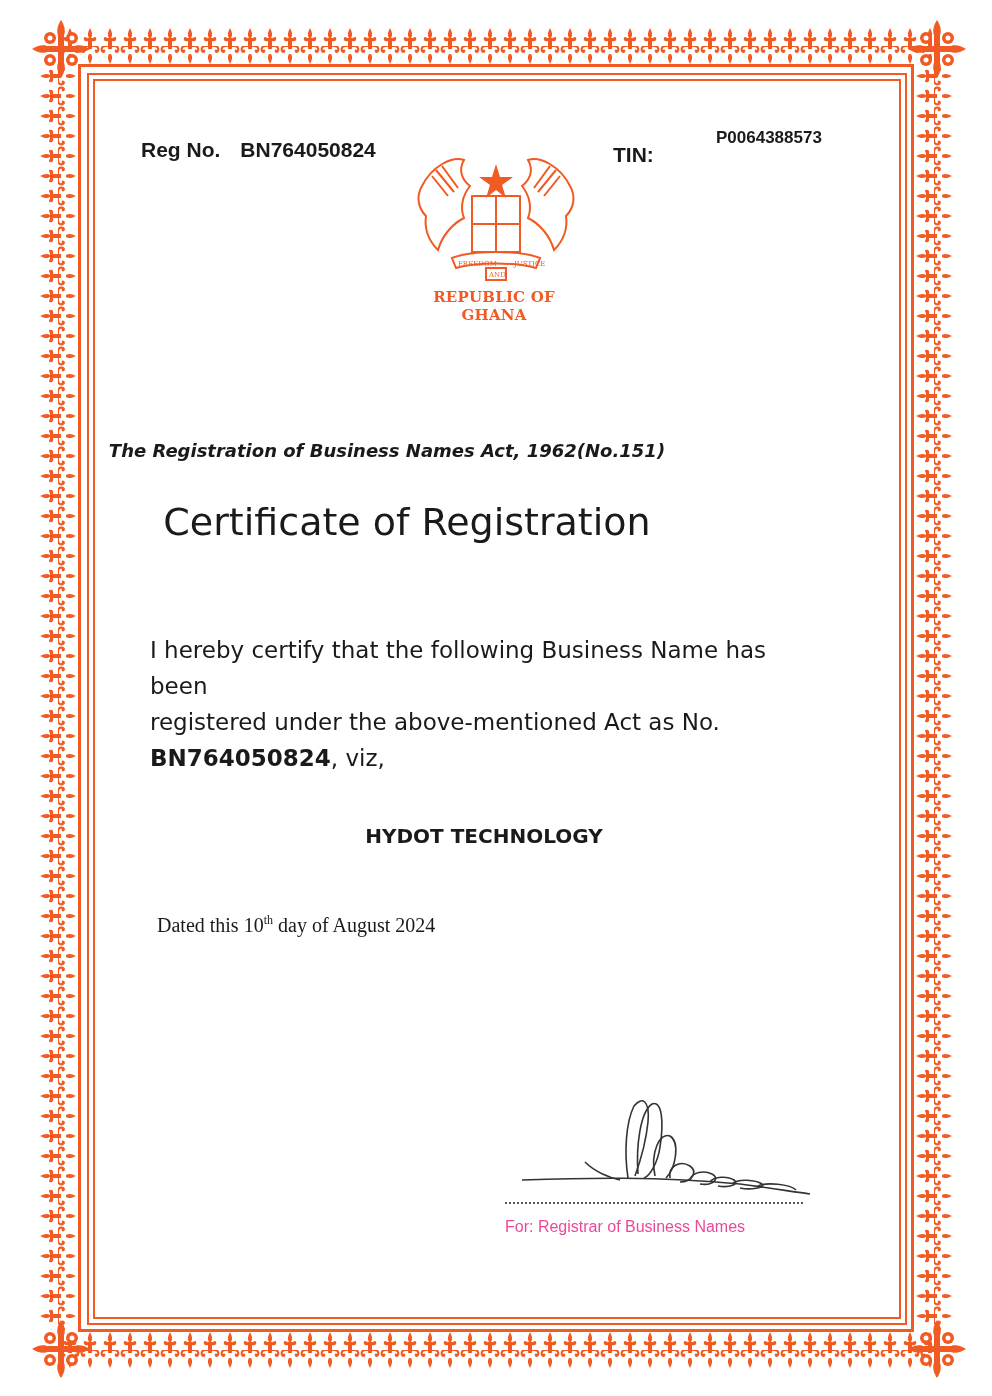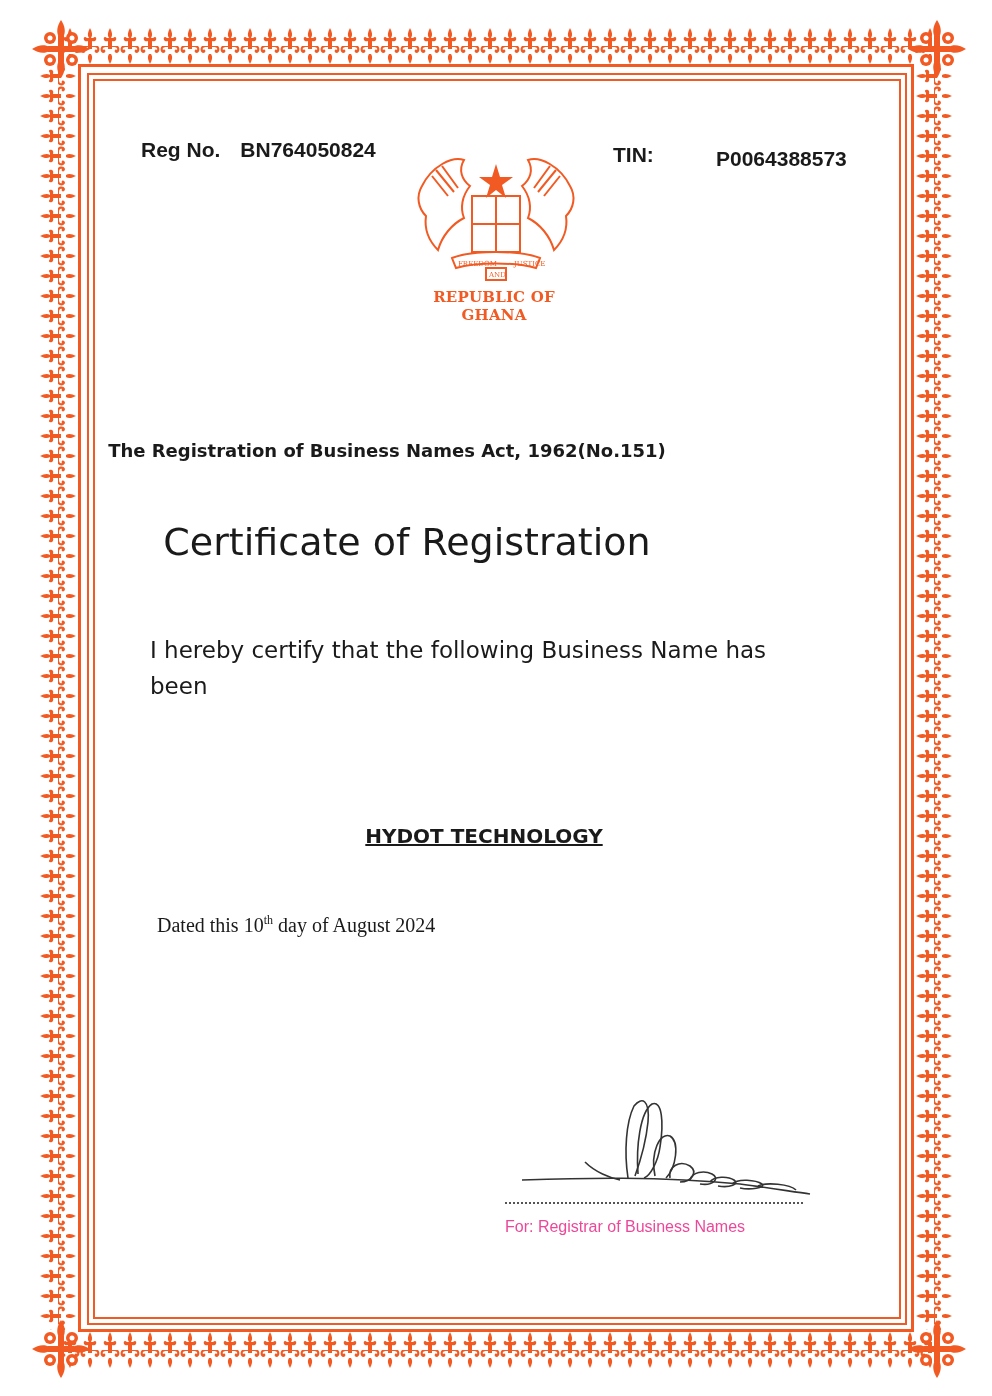--- a/index.html
+++ b/index.html
@@ -10,31 +10,31 @@
   .left-strip { left:38px; top:66px; width:40px; height:1264px; }
   .right-strip { left:914px; top:66px; width:40px; height:1264px; }
   .corner { position:absolute; width:62px; height:62px; }
   .frame { position:absolute; border:3px solid #f15a22; }
   .f1 { left:78px; top:64px; width:830px; height:1262px; }
   .f2 { left:87px; top:73px; width:816px; height:1248px; border-width:2px; }
   .f3 { left:93px; top:79px; width:804px; height:1236px; border-width:2px; }
   .reg { position:absolute; left:141px; top:138px; font-family:"Liberation Sans", sans-serif; font-weight:bold; font-size:21px; color:#1a1a1a; }
   .reg .lbl { margin-right:20px; }
   .tin-lbl { position:absolute; left:613px; top:143px; font-family:"Liberation Sans", sans-serif; font-weight:bold; font-size:21px;text-align:center; }
-  .tin-val { position:absolute; left:716px; top:147px; font-family:"Liberation Sans", sans-serif; font-weight:bold; font-size:21px; }
+  .tin-val { position:absolute; left:716px; top:128px; font-family:"Liberation Sans", sans-serif; font-weight:bold; font-size:17px; }
   .coat { position:absolute; left:412px; top:146px; width:168px; height:150px; }
   .coat-caption { position:absolute; left:400px; top:288px; width:188px; text-align:center; font-family:"DejaVu Serif", serif; font-weight:bold; font-size:15px; color:#f15a22; letter-spacing:0.2px; }
-  .act { position:absolute; left:0; width:788px; top:440px; text-align:center; font-weight:bold; font-size:18px; }
+  .act { position:absolute; left:0; width:788px; top:440px; text-align:center; font-weight:bold; font-size:18px;font-style:italic; }
   .act span { position:relative; left:-7px; }
-  .title { position:absolute; left:0; width:836px; top:520px; text-align:center; font-size:38px; color:#1a1a1a; }
+  .title { position:absolute; left:0; width:836px; top:500px; text-align:center; font-size:38px; color:#1a1a1a; }
   .title span { position:relative; left:-11px; }
   .body-text { position:absolute; left:150px; top:632px; width:640px; font-size:23px; line-height:36px; }
   .body-text b { font-weight:bold; }
   .bizname { position:absolute; left:0; width:992px; top:824px; text-align:center; font-weight:bold; font-size:20px; }
-  .bizname span { position:relative; left:-12px;text-decoration:underline; }
+  .bizname span { position:relative; left:-12px; }
   .dated { position:absolute; left:157px; top:913px; font-family:Liberation Serif, serif; font-size:20px; }
   .dated sup { font-size:12px; vertical-align:8px; }
   .sig { position:absolute; left:500px; top:1092px; width:320px; height:120px; }
   .dots { position:absolute; left:505px; top:1202px; width:298px; border-top:2px dotted #555; }
   .sig-caption { position:absolute; left:505px; top:1218px; font-family:"Liberation Sans", sans-serif; font-size:16px; color:#ec4899; }
 </style>
 </head>
 <body>
 
 <svg width="0" height="0" style="position:absolute">
@@ -130,20 +130,22 @@
   <text x="102" y="120" font-family="DejaVu Serif, serif" font-size="7" fill="#f15a22">JUSTICE</text>
   <text x="77" y="131" font-family="DejaVu Serif, serif" font-size="7" fill="#f15a22">AND</text>
 </svg>
 <div class="coat-caption">REPUBLIC OF GHANA</div>
 
 <div class="act"><span>The Registration of Business Names Act, 1962(No.151)</span></div>
 <div class="title"><span>Certificate of Registration</span></div>
 
 <div class="body-text">
   <div>I hereby certify that the following Business Name has been</div>
+  <div>registered under the above-mentioned Act as No.</div>
+  <div><b>BN764050824</b><span>, viz,</span></div>
 </div>
 
 <div class="bizname"><span>HYDOT TECHNOLOGY</span></div>
 
 <div class="dated"><span>Dated this 10</span><sup>th</sup><span> day of August 2024</span></div>
 
 <svg class="sig" viewBox="0 0 320 120">
   <g fill="none" stroke="#333" stroke-width="1.6">
     <path d="M22 88 C80 86 160 84 240 92 C270 96 295 100 310 102"></path>
     <path d="M85 70 C95 80 110 86 120 88"></path>

